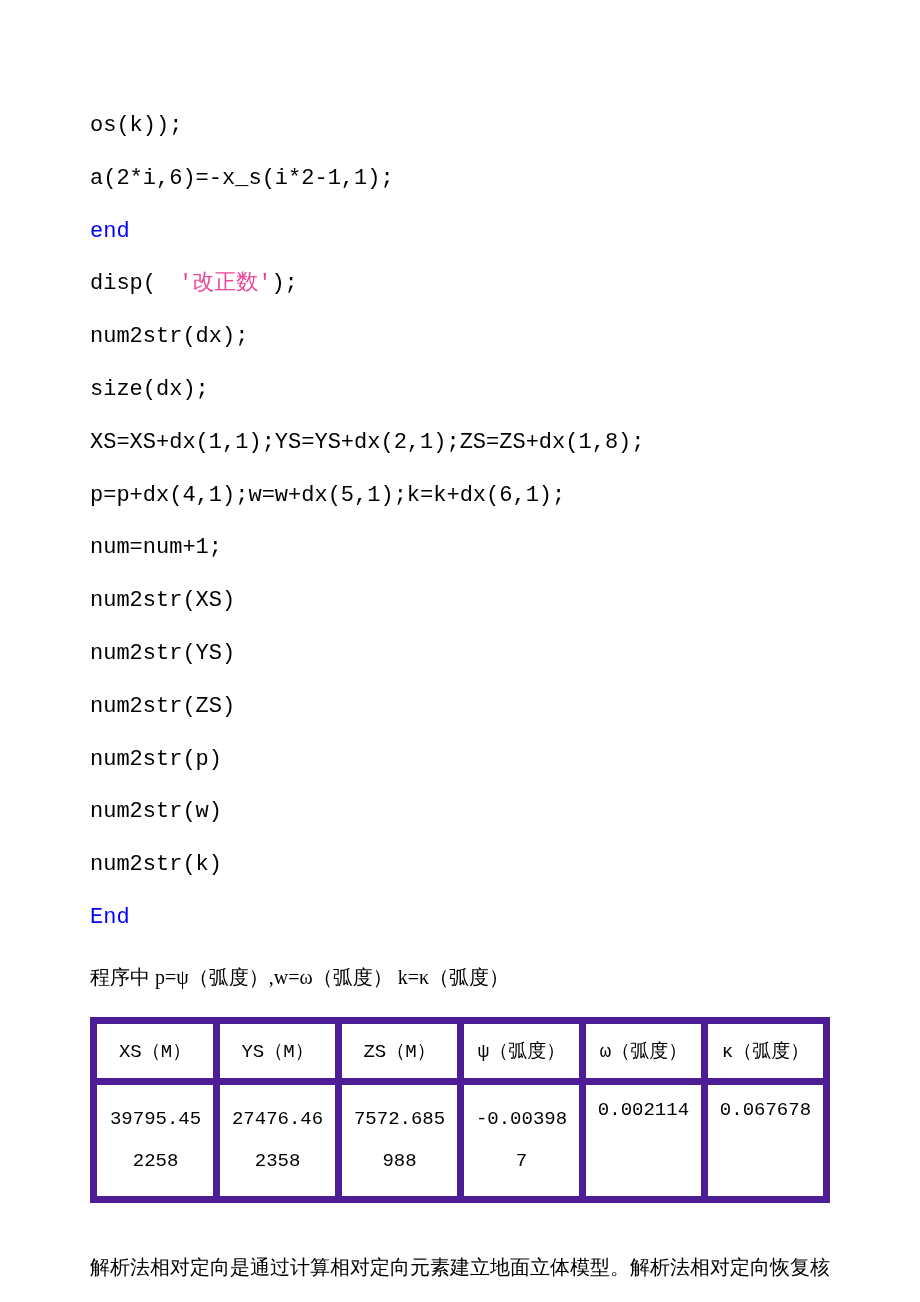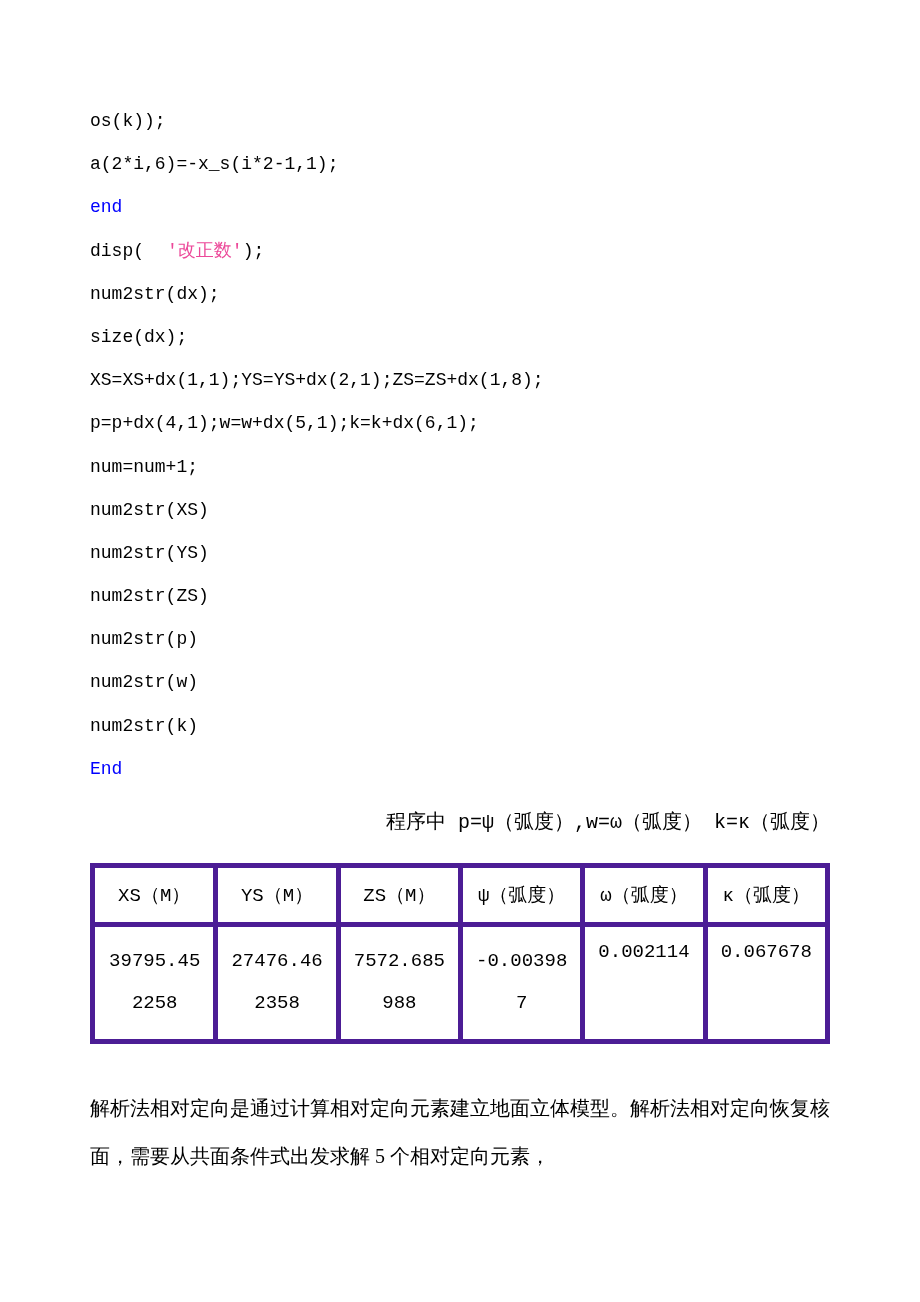--- a/index.html
+++ b/index.html
@@ -8,46 +8,45 @@
     background: #ffffff;
     font-family: "SimSun", "Courier New", monospace;
     width: 920px;
   }
   .page {
     padding: 100px 90px 60px 90px;
     box-sizing: border-box;
   }
   .code-block {
     font-family: "Courier New", monospace;
-    font-size: 18px;
+    font-size: 22px;
     line-height: 2.4;
     color: #000;
   }
   .code-line {
     white-space: pre;
   }
   .kw-blue { color: #0000ff; }
   .str-purple { color: #ec4899; margin-left: 23px; }
   .body-text {
-    font-family: Liberation Mono, monospace;
+    font-family: Liberation Serif, serif;
     font-size: 20px;
     line-height: 2.2;
     color: #000;
     margin-top: 10px;
     margin-bottom: 18px;
-    text-align: right;
   }
   table.data {
     border-collapse: collapse;
     width: 100%;
     margin-top: 8px;
     margin-bottom: 40px;
   }
   table.data td, table.data th {
-    border: 5px solid #4c1d95;
+    border: 7px solid #4c1d95;
     padding: 14px 6px;
     text-align: center;
     font-family: "SimSun", "Courier New", monospace;
     font-size: 19px;
     vertical-align: middle;
     font-weight: normal;
   }
   table.data th {
     font-weight: normal;
   }

